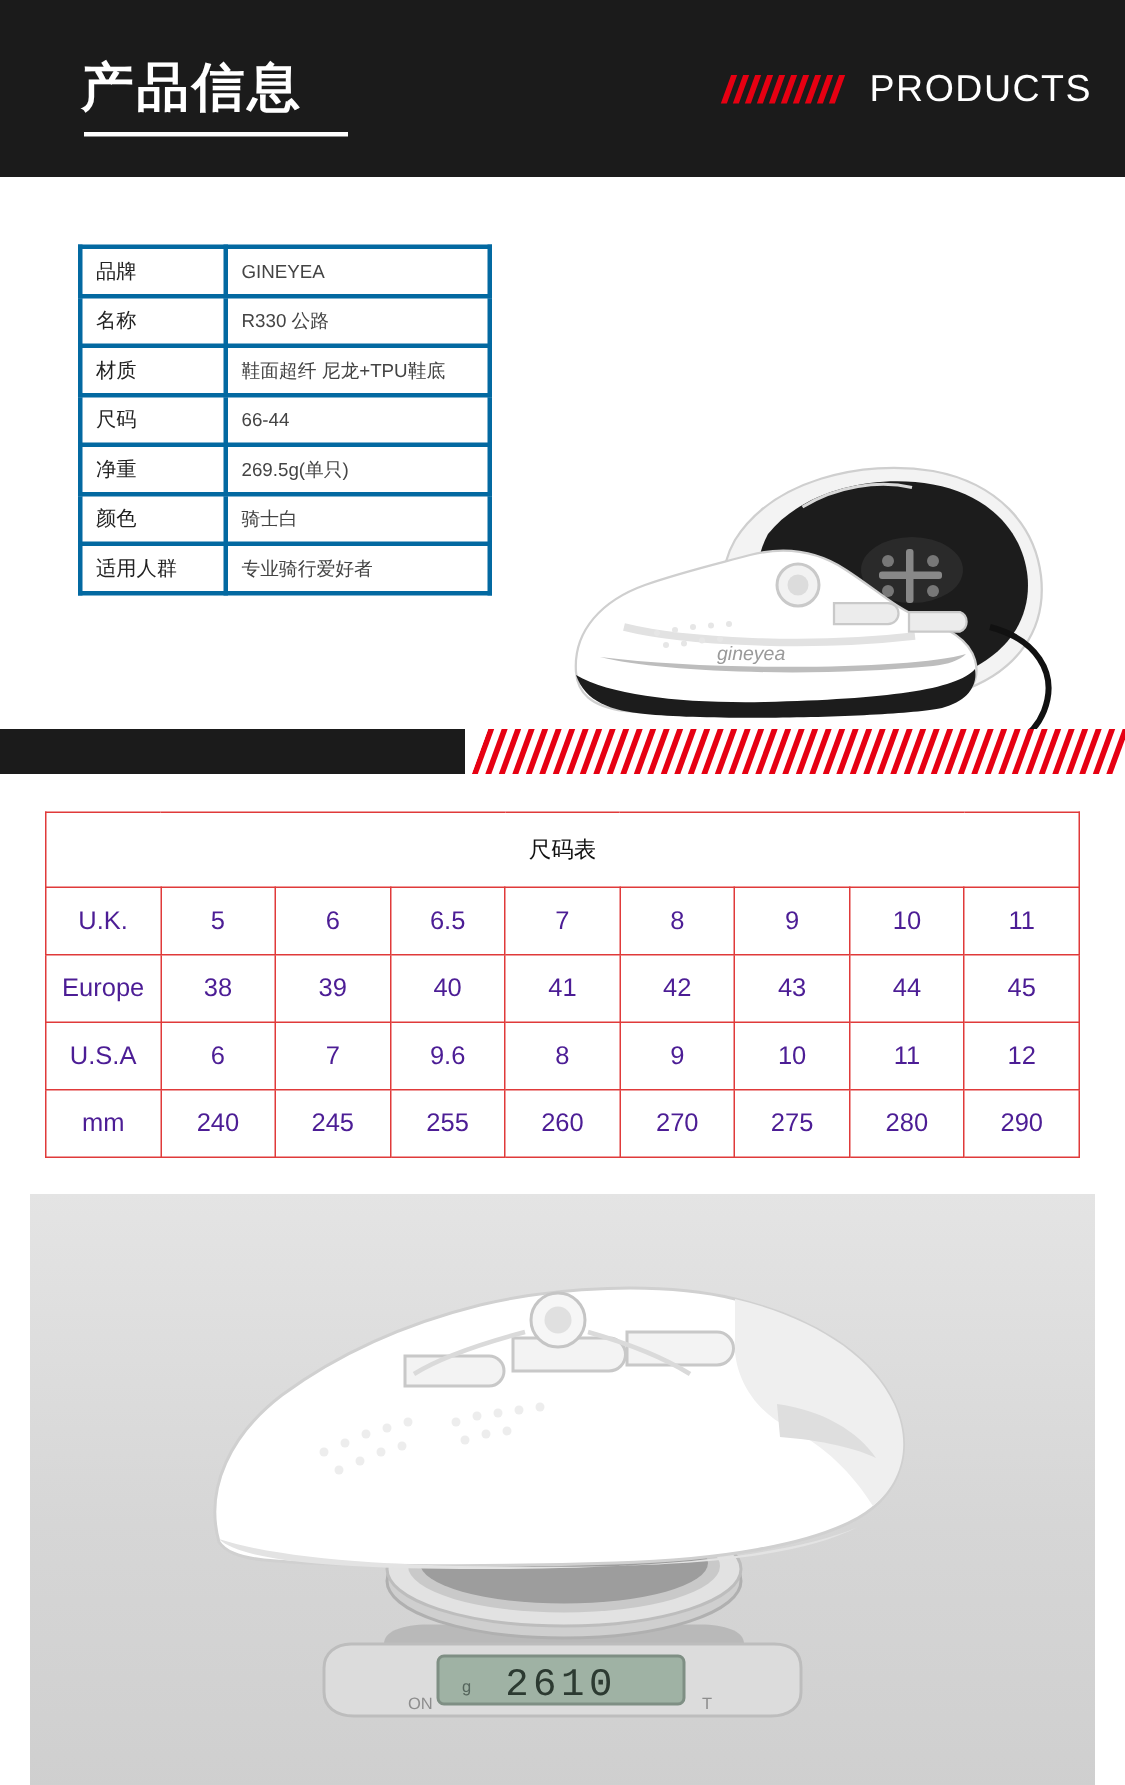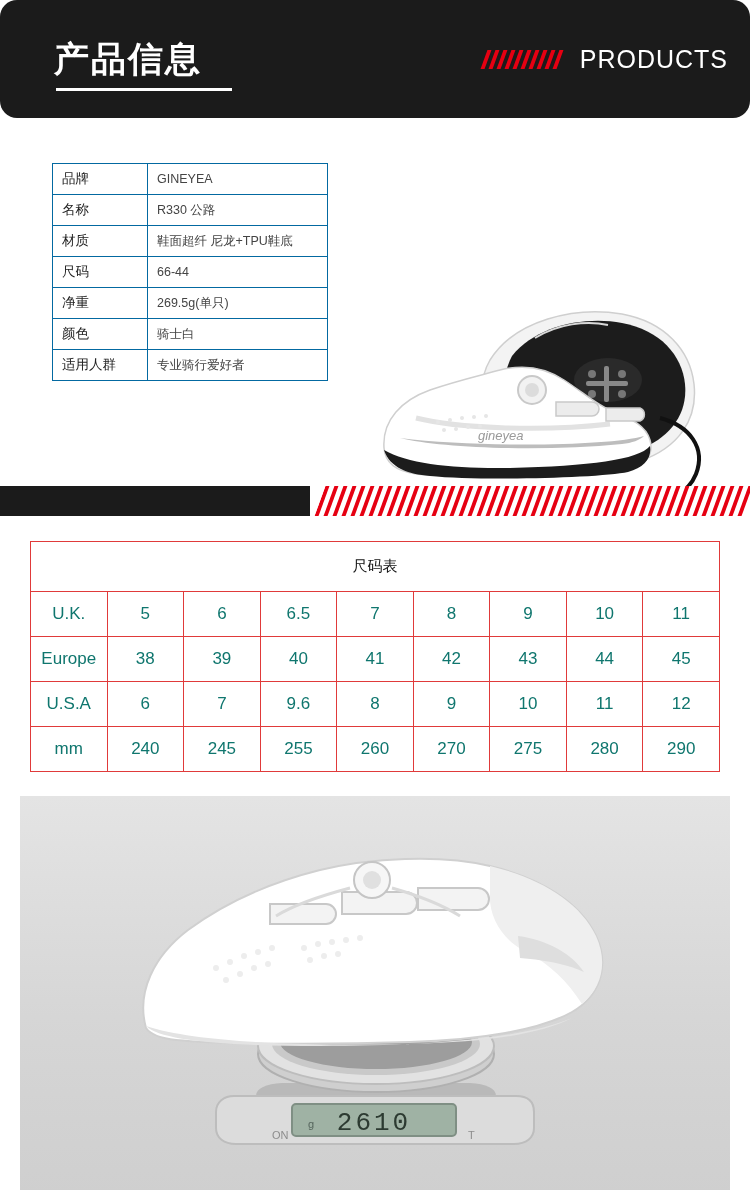--- a/index.html
+++ b/index.html
@@ -16,21 +16,20 @@
     position: relative;
   }
 
   
   .header {
     position: relative;
     width: 750px;
     height: 118px;
     background: #1b1b1b;
     overflow: hidden;
-    border-radius: 17px;
   }
   .header-inner {
     position: absolute;
     left: 0; top: 0;
     width: 750px; height: 118px;
   }
   .header-title {
     position: absolute;
     left: 54px;
     top: 36px;
@@ -84,21 +83,21 @@
   }
   table.spec {
     position: absolute;
     left: 52px;
     top: 45px;
     width: 276px;
     border-collapse: collapse;
     font-size: 13px;
   }
   table.spec td {
-    border: 1px solid #0369a1;
+    border: 3px solid #0369a1;
     height: 30px;
     padding: 0 9px;
     vertical-align: middle;
     color: #333;
     line-height: 16px;
   }
   table.spec td.k {
     width: 76px;
     font-size: 13.5px;
     color: #222;
@@ -161,21 +160,21 @@
     margin: 0 auto;
     width: 690px;
     border-collapse: collapse;
     table-layout: fixed;
   }
   table.sizes td {
     border: 1px solid #e03a3a;
     text-align: center;
     height: 42px;
     font-size: 17px;
-    color: #0f766e;
+    color: #4c1d95;
   }
   table.sizes td.title {
     font-size: 15px;
     height: 47px;
     color: #111;
   }
   table.sizes td.rowhead {
     font-size: 17px;
     width: 92px;
   }

